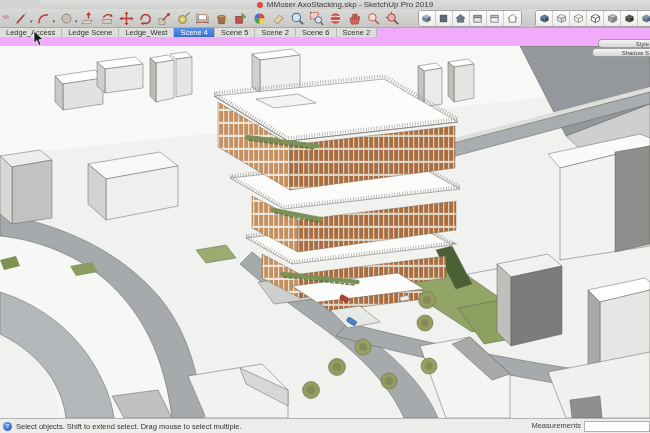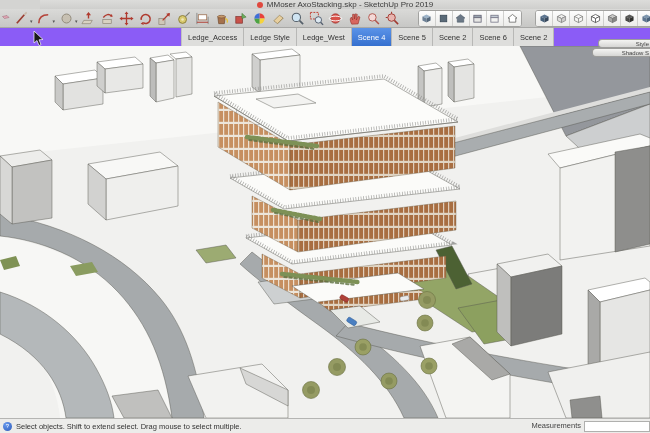--- a/index.html
+++ b/index.html
@@ -26,22 +26,22 @@
     overflow:hidden;height:15px;flex:0 0 auto;}
   .seg .sbtn{width:17px;height:15px;border:none;border-right:1px solid #cfcfcd;
     background:linear-gradient(#fdfdfd,#ececea);padding:0;display:flex;
     align-items:center;justify-content:center;}
   .seg .sbtn:last-child{border-right:none;}
   .seg .sbtn svg{width:13px;height:13px;display:block;}
   .seg.styles{margin-left:auto;margin-right:-8px;}
   .seg.views{margin-left:14px;}
 
   
-  .tabbar{height:18px;background:#8b5cf6;border-bottom:1px solid #6d28d9;
-    display:flex;align-items:stretch;font-size:7.5px;color:#333;}
+  .tabbar{height:18px;background:#f0abfc;border-bottom:1px solid #6d28d9;
+    display:flex;align-items:stretch;font-size:7.5px;color:#333;flex-direction:column;}
   .tab-spacer{width:181px;border-right:1px solid #c2c2c0;}
   .scene-tab{padding:0 6px;display:flex;align-items:center;
     border-right:1px solid #b8b8b6;background:#dededc;white-space:nowrap;}
   .scene-tab.selected{background:linear-gradient(#5b93e8,#3570cf);color:#fff;}
 
   
   .viewport{position:absolute;left:0;top:46px;width:650px;height:372px;
     background:#f8f8f6;overflow:hidden;}
   .viewport svg{display:block;}
   .cursor{position:absolute;left:33px;top:31px;width:11px;height:16px;z-index:5;}
@@ -310,21 +310,21 @@
             <path d="M13,5.5 L8,8 L8,13 L13,10.5 Z" fill="#47607a"></path>
           </svg>
         </button>
     </div>
   </div>
 
   <div class="tabbar">
     <div class="tab-spacer"></div>
     <div style="display:flex">
         <div class="scene-tab">Ledge_Access</div>
-        <div class="scene-tab">Ledge Style</div>
+        <div class="scene-tab">Ledge Scene</div>
         <div class="scene-tab">Ledge_West</div>
         <div class="scene-tab selected">Scene 4</div>
         <div class="scene-tab">Scene 5</div>
         <div class="scene-tab">Scene 2</div>
         <div class="scene-tab">Scene 6</div>
         <div class="scene-tab">Scene 2</div>
       </div>
   </div>
 
   <div class="viewport">

